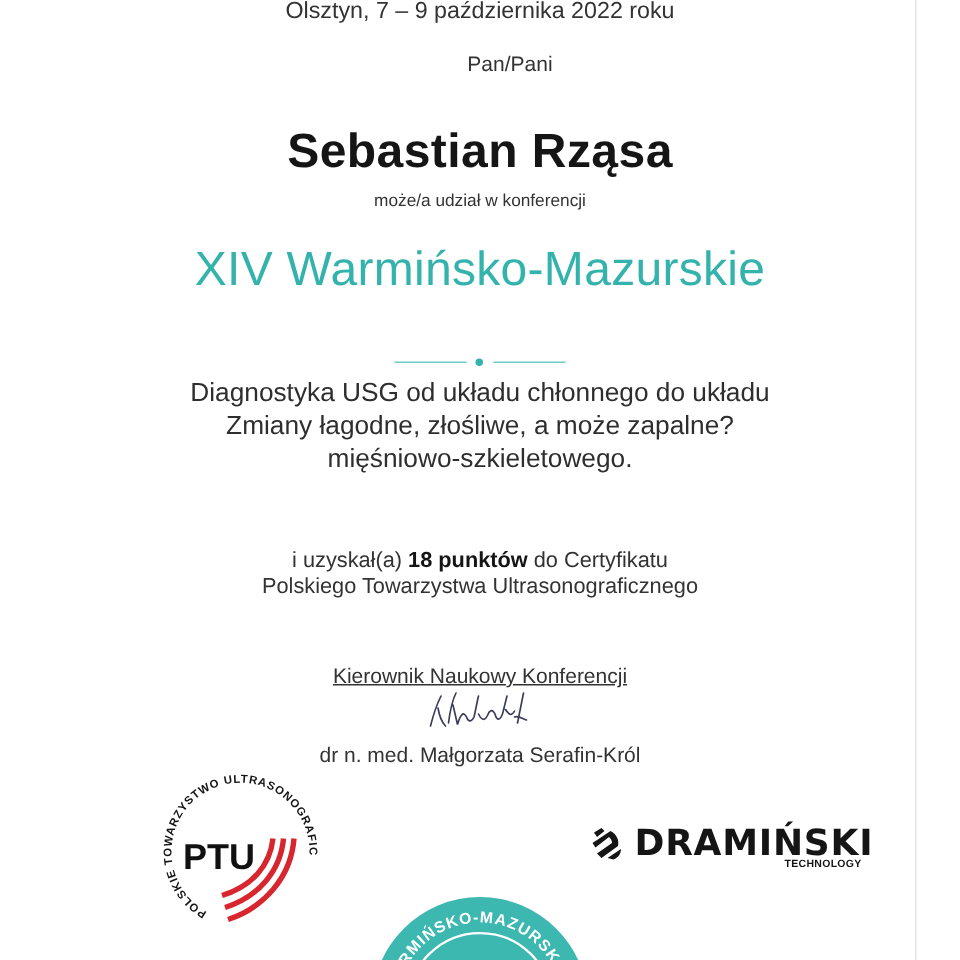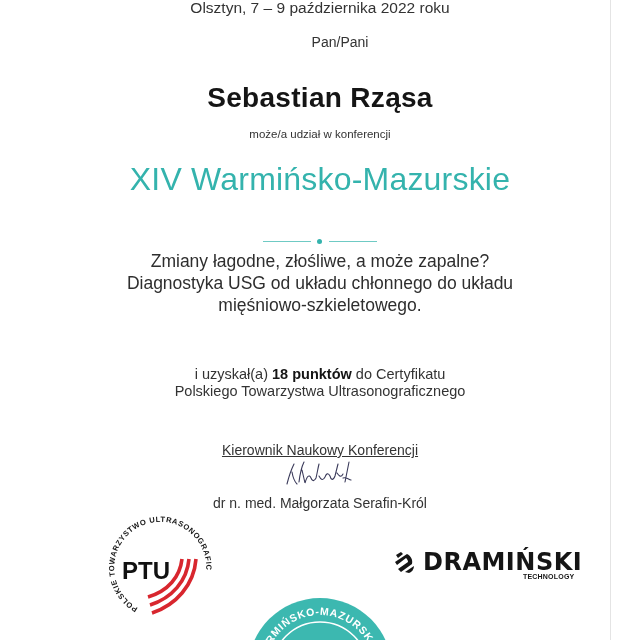--- a/index.html
+++ b/index.html
@@ -9,21 +9,21 @@
       font-family: "Liberation Sans", "DejaVu Sans", sans-serif;
       color: #2a2a2a;
     }
     .edge-line {
       position: absolute; left: 610px; top: 0; width: 1px; height: 640px;
       background: #e4e4e4;
     }
     .center { position: absolute; left: 0; width: 640px; text-align: center; }
     .place-date { top: -1px; font-size: 15.5px; color: #333; }
     .salutation { top: 34px; font-size: 14px; color: #333; padding-left: 20px; }
-    .recipient { top: 82px; font-size: 28px; font-weight: bold; color: #151515; letter-spacing: 0.3px; }
+    .recipient { top: 82px; font-size: 32px; font-weight: bold; color: #151515; letter-spacing: 0.3px; }
     .participation { top: 128px; font-size: 11.5px; color: #333; }
     .conf-title {
       top: 162px; font-size: 32px; line-height: 34px; color: #34b3ad; font-weight: normal;
       letter-spacing: 0.2px;
     }
     .divider {
       position: absolute; top: 240px; left: 263px; width: 114px; height: 3px;
     }
     .divider .line { position: absolute; top: 1px; height: 1px; background: #6fcac4; }
     .divider .l1 { left: 0; width: 48px; }
@@ -67,22 +67,22 @@
   <div>XIV Warmińsko-Mazurskie</div>
 </div>
 
 <div class="divider">
   <div class="line l1"></div>
   <div class="dot"></div>
   <div class="line l2"></div>
 </div>
 
 <div class="center topic">
+  <div>Diagnostyka USG od układu chłonnego do układu</div>
   <div>Zmiany łagodne, złośliwe, a może zapalne?</div>
-  <div>Diagnostyka USG od układu chłonnego do układu</div>
   <div>mięśniowo-szkieletowego.</div>
 </div>
 
 <div class="center points">
   <div>
     <span>i uzyskał(a) </span><b>18 punktów</b><span> do Certyfikatu</span>
   </div>
   <div>Polskiego Towarzystwa Ultrasonograficznego</div>
 </div>
 

